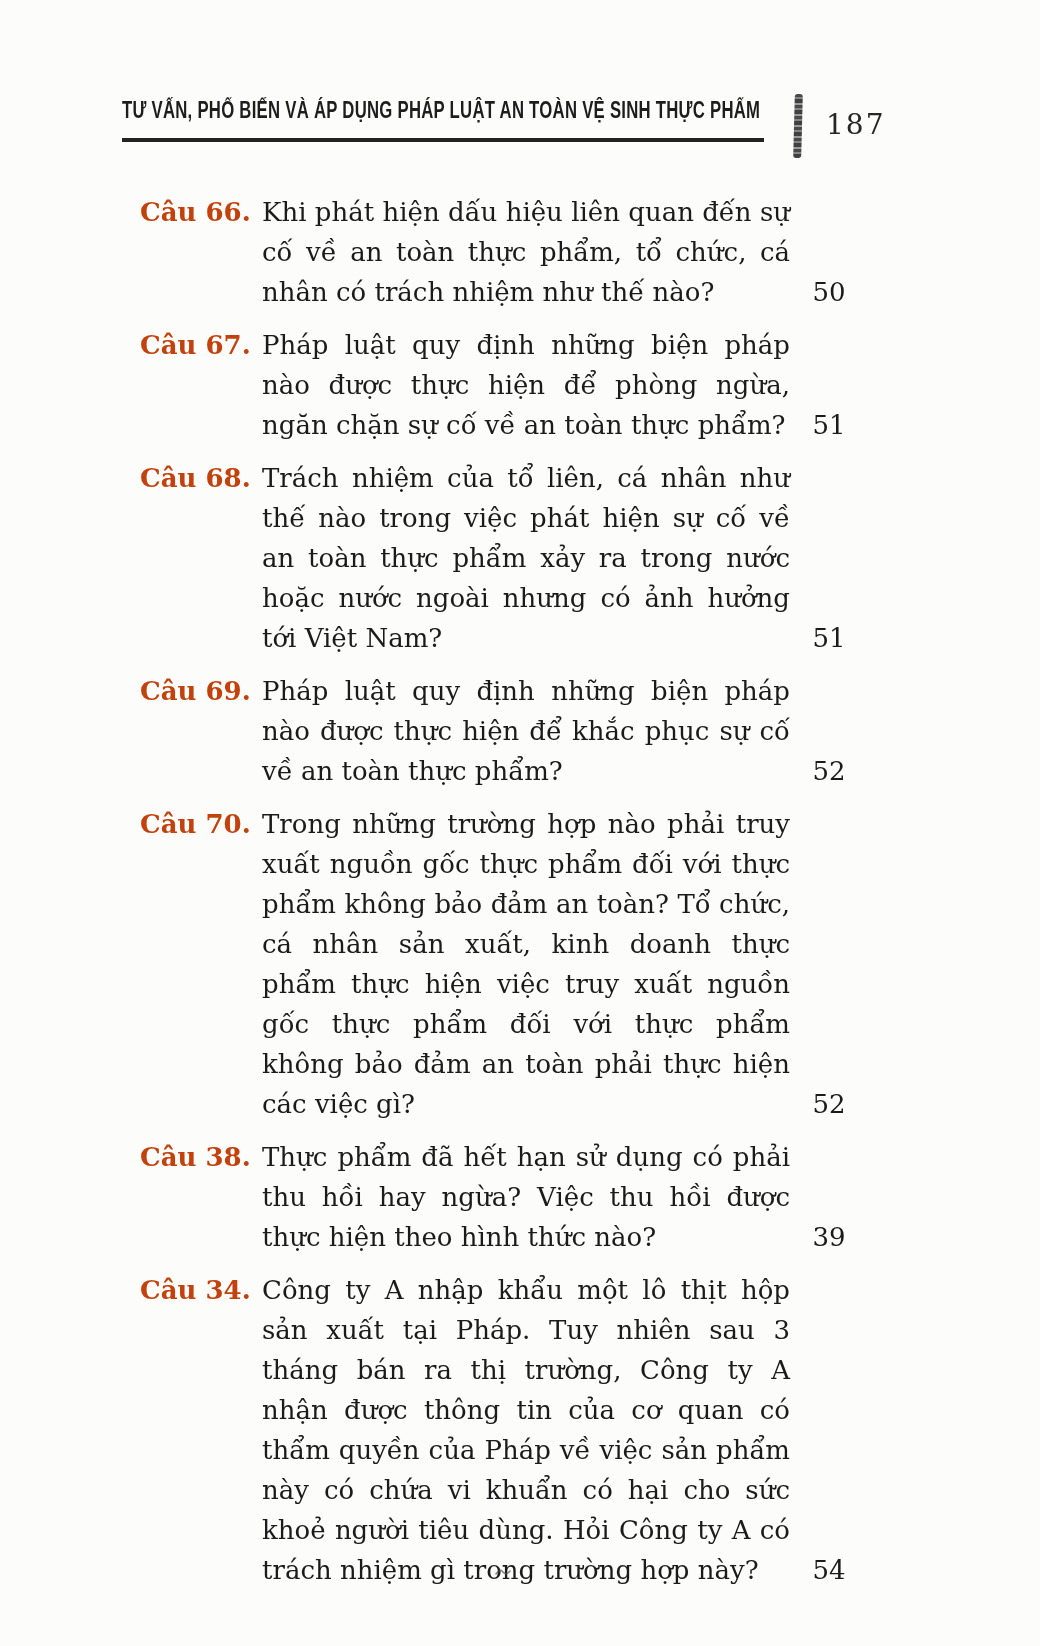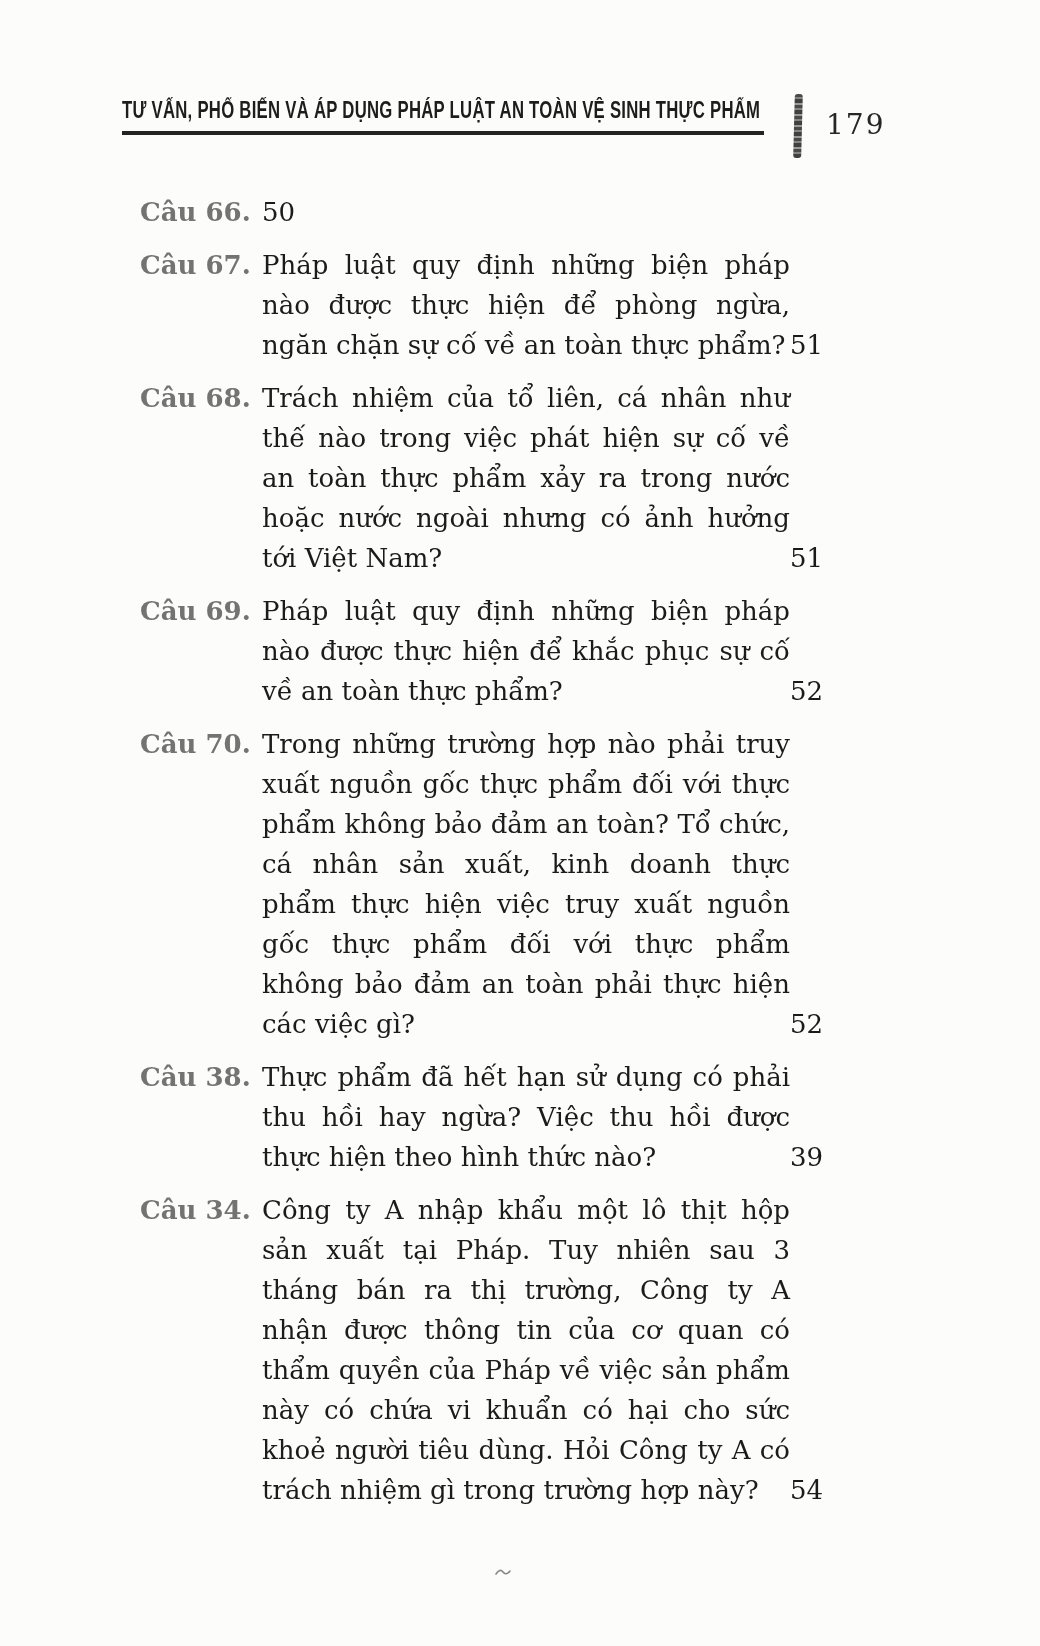--- a/index.html
+++ b/index.html
@@ -23,21 +23,21 @@
     top: 102px;
     left: 122px;
     width: 800px;
     height: 70px;
   }
   .title-wrap {
     position: absolute;
     left: 0;
     top: 0;
     width: 642px;
-    padding-bottom: 7px;
+    padding-bottom: 14px;
     border-bottom: 4px solid #232323;
     overflow: visible;
   }
   .header-title {
     font-family: "Liberation Sans", "DejaVu Sans", sans-serif;
     font-weight: bold;
     font-size: 19px;
     letter-spacing: 0.3px;
     white-space: nowrap;
     color: #1d1d1d;
@@ -81,31 +81,31 @@
     display: flex;
     align-items: flex-start;
     margin-bottom: 13px;
     font-size: 26px;
     line-height: 40px;
   }
   .entry-label {
     width: 122px;
     flex-shrink: 0;
     font-weight: bold;
-    color: #737373;
+    color: #c2410c;
   }
   .entry-text {
     flex: 1;
     text-align: justify;
     color: #1b1b1b;
   }
   .entry-page {
     width: 78px;
     flex-shrink: 0;
-    text-align: left;
+    text-align: center;
     align-self: flex-end;
     color: #1b1b1b;
   }
 
   
   .footer-mark {
     position: absolute;
     left: 494px;
     top: 1566px;
     width: 18px;
@@ -116,27 +116,28 @@
 </head>
 <body>
 
 <div class="page">
 
   <header class="header">
     <div class="title-wrap">
       <div class="header-title">TƯ VẤN, PHỔ BIẾN VÀ ÁP DỤNG PHÁP LUẬT AN TOÀN VỆ SINH THỰC PHẨM</div>
     </div>
     <div class="deco-line"></div>
-    <span class="page-num">179</span>
+    <span class="page-num">187</span>
   </header>
 
   <main class="toc">
 
       <div class="entry">
         <span class="entry-label">Câu 66.</span>
+        <span class="entry-text">Khi phát hiện dấu hiệu liên quan đến sự cố về an toàn thực phẩm, tổ chức, cá nhân có trách nhiệm như thế nào?</span>
         <span class="entry-page">50</span>
       </div>
 
       <div class="entry">
         <span class="entry-label">Câu 67.</span>
         <span class="entry-text">Pháp luật quy định những biện pháp nào được thực hiện để phòng ngừa, ngăn chặn sự cố về an toàn thực phẩm?</span>
         <span class="entry-page">51</span>
       </div>
 
       <div class="entry">

